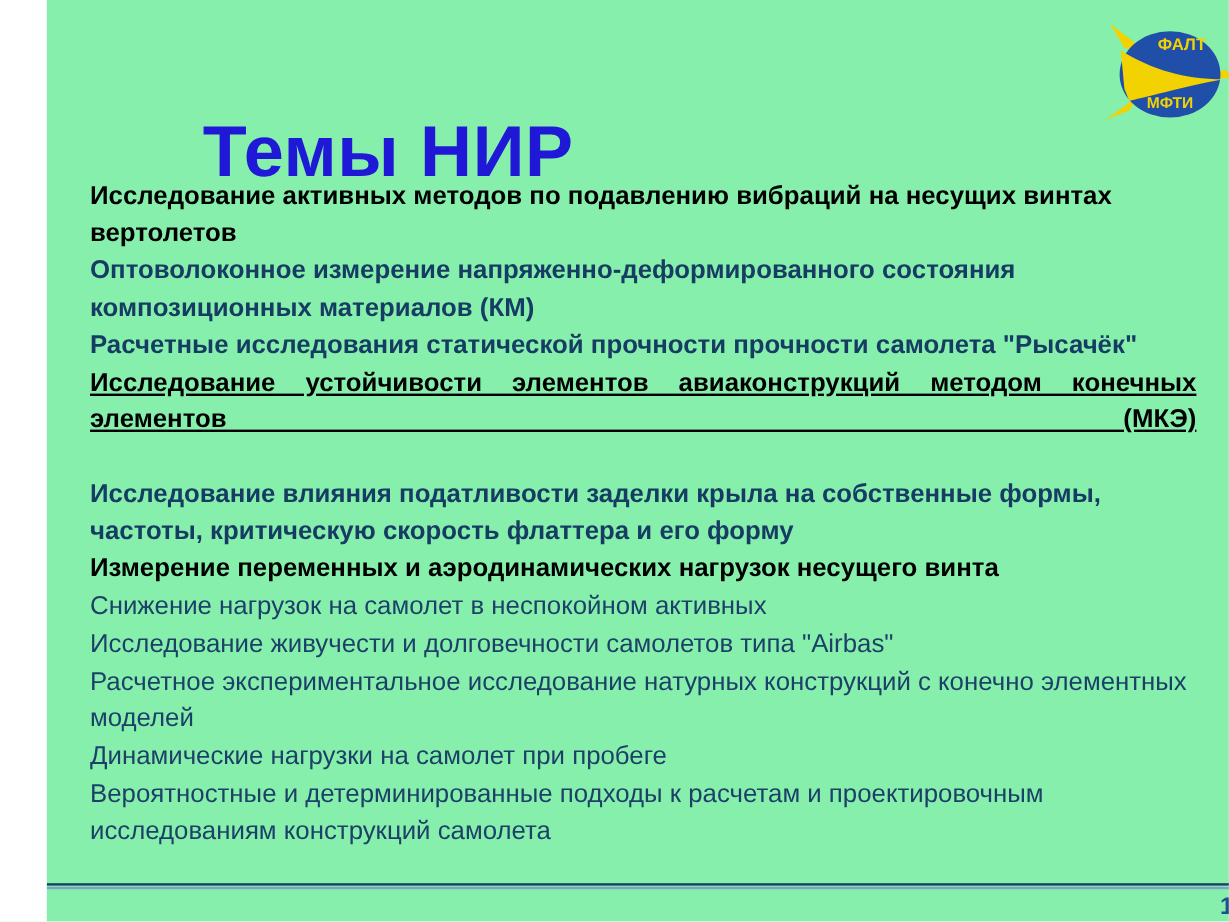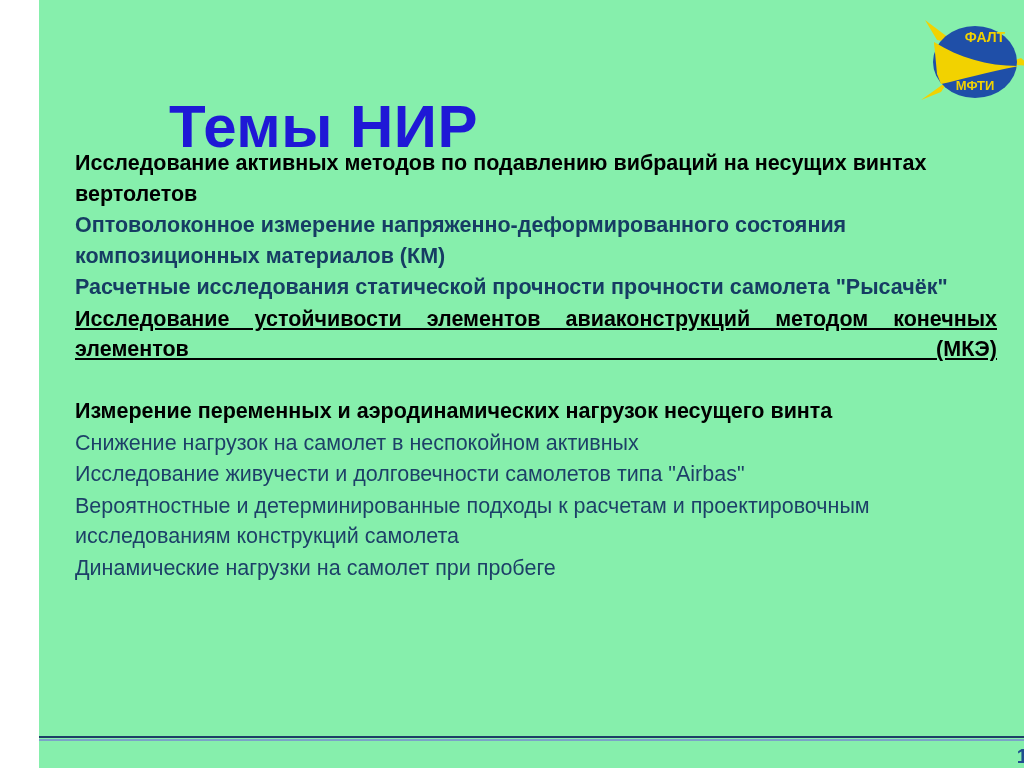--- a/index.html
+++ b/index.html
@@ -114,25 +114,27 @@
     </svg>
   </div>
 
   <h1 class="slide-title">Темы НИР</h1>
 
   <div class="body-block">
     <p class="topic black">Исследование активных методов по подавлению вибраций на несущих винтах вертолетов</p>
     <p class="topic navy">Оптоволоконное измерение напряженно-деформированного состояния композиционных материалов (КМ)</p>
     <p class="topic navy">Расчетные исследования статической прочности прочности самолета "Рысачёк"</p>
     <p class="topic black justify">Исследование устойчивости элементов авиаконструкций методом конечных элементов (МКЭ)</p>
+    <p class="topic navy">Исследование влияния податливости заделки крыла на собственные формы, частоты, критическую скорость флаттера и его форму</p>
     <p class="topic black">Измерение переменных и аэродинамических нагрузок несущего винта</p>
     <p class="topic regular">Снижение нагрузок на самолет в неспокойном активных</p>
     <p class="topic regular">Исследование живучести и долговечности самолетов типа "Airbas"</p>
+    <p class="topic regular">Расчетное экспериментальное исследование натурных конструкций с конечно элементных моделей</p>
+    <p class="topic regular">Динамические нагрузки на самолет при пробеге</p>
     <p class="topic regular">Вероятностные и детерминированные подходы к расчетам и проектировочным исследованиям конструкций самолета</p>
-    <p class="topic regular">Динамические нагрузки на самолет при пробеге</p>
   </div>
 
   <div class="footer-rule">
     <div class="line-dark"></div>
     <div class="line-light"></div>
   </div>
   <div class="page-number">13</div>
 
 </div>
 

